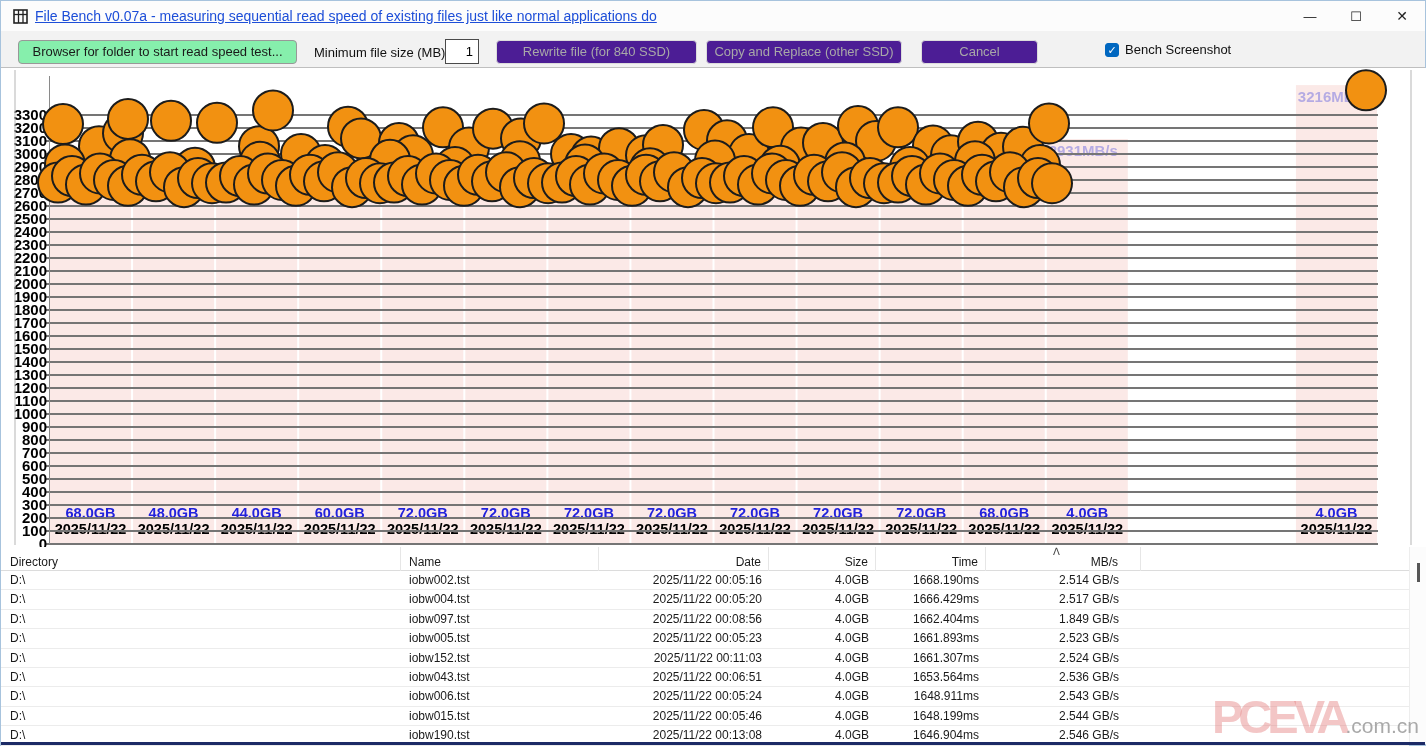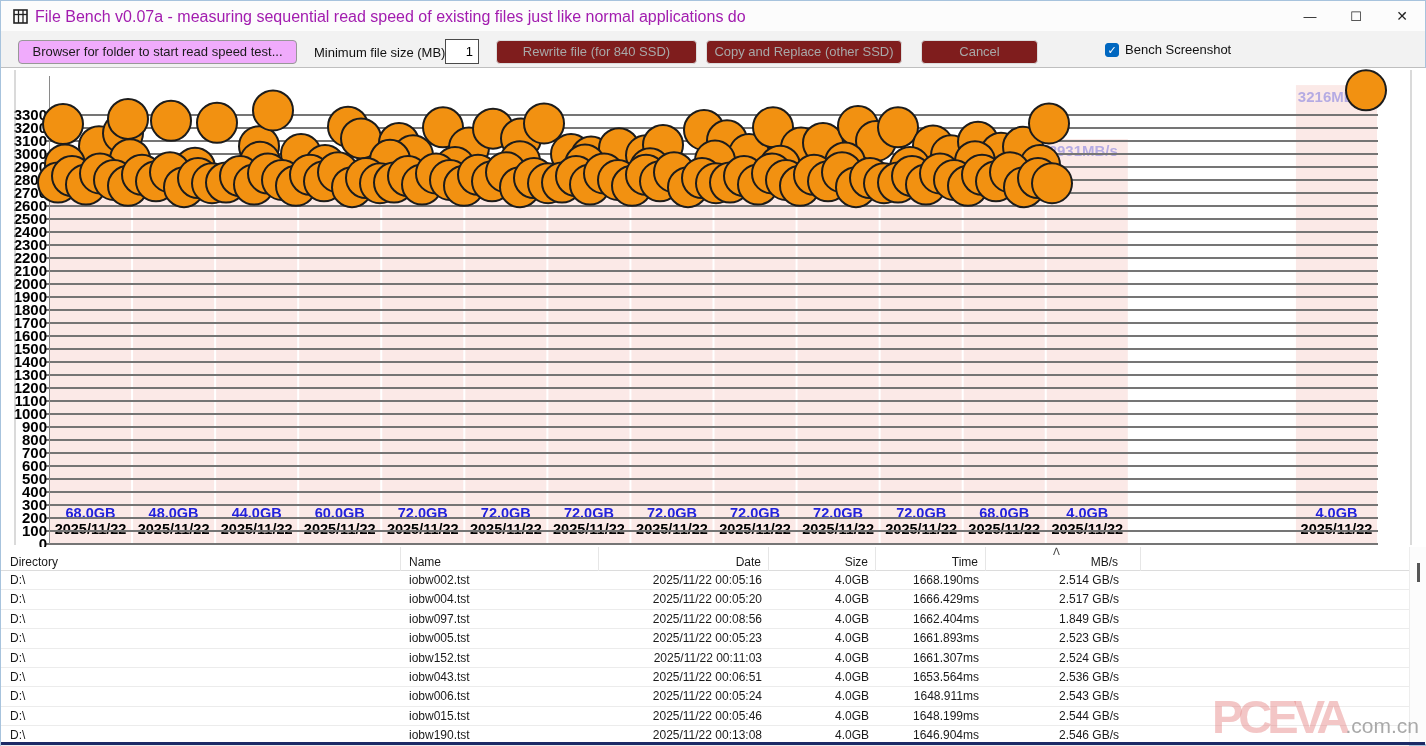--- a/index.html
+++ b/index.html
@@ -4,32 +4,32 @@
 <style>
   * { margin:0; padding:0; box-sizing:border-box; }
   html,body { width:1426px; height:746px; overflow:hidden; background:#fff;
               font-family:"Liberation Sans", sans-serif; }
   #window { position:relative; width:1426px; height:746px; background:#fff;
             border:1px solid #a7c3dd; }
 
   
   #titlebar { position:absolute; left:0; top:0; width:100%; height:30px; background:#fcfcfc; }
   #app-icon { position:absolute; left:12px; top:8px; width:15px; height:15px; }
-  #title-text { position:absolute; left:34px; top:7px; font-size:16px; color:#a21caf; white-space:nowrap; }
+  #title-text { position:absolute; left:34px; top:7px; font-size:14px; color:#1d4ed8; white-space:nowrap;text-decoration:underline; }
   .win-btns { position:absolute; right:0; top:0; height:30px; display:flex; }
   .win-btn { width:46px; height:30px; display:flex; align-items:center; justify-content:center;
              font-size:13px; color:#222; cursor:default; }
   .win-btn.close { font-size:14px; }
 
   
   #toolbar { position:absolute; left:0; top:30px; width:100%; height:37px; background:#f2f2f2;
              border-bottom:1px solid #bfbfbf; }
   .tb-btn { position:absolute; top:9px; height:24px; border:1px solid #989898; border-radius:4px;
-            background:#f0abfc; font-size:13px; color:#1a1a1a; text-align:center; line-height:22px; }
-  .tb-btn.disabled { border-color:#dcdcdc; background:#7f1d1d; color:#a8a8a8; }
+            background:#86efac; font-size:13px; color:#1a1a1a; text-align:center; line-height:22px; }
+  .tb-btn.disabled { border-color:#dcdcdc; background:#4c1d95; color:#a8a8a8; }
   #browse-btn { left:17px; width:279px; }
   #minsize-label { position:absolute; left:313px; top:14px; font-size:13px; color:#111; }
   #minsize-input { position:absolute; left:444px; top:8px; width:34px; height:25px;
                    border:1.5px solid #4a4a4a; background:#fff; font-size:13px;
                    text-align:right; padding-right:5px; font-family:"Liberation Sans",sans-serif; }
   #rewrite-btn { left:495px; width:201px; }
   #copy-btn { left:705px; width:196px; }
   #cancel-btn { left:920px; width:117px; }
   #auto-shot { position:absolute; left:1104px; top:11px; display:flex; align-items:center; }
   #auto-shot .box { width:14px; height:14px; background:#0067c0; border:1px solid #0067c0;

